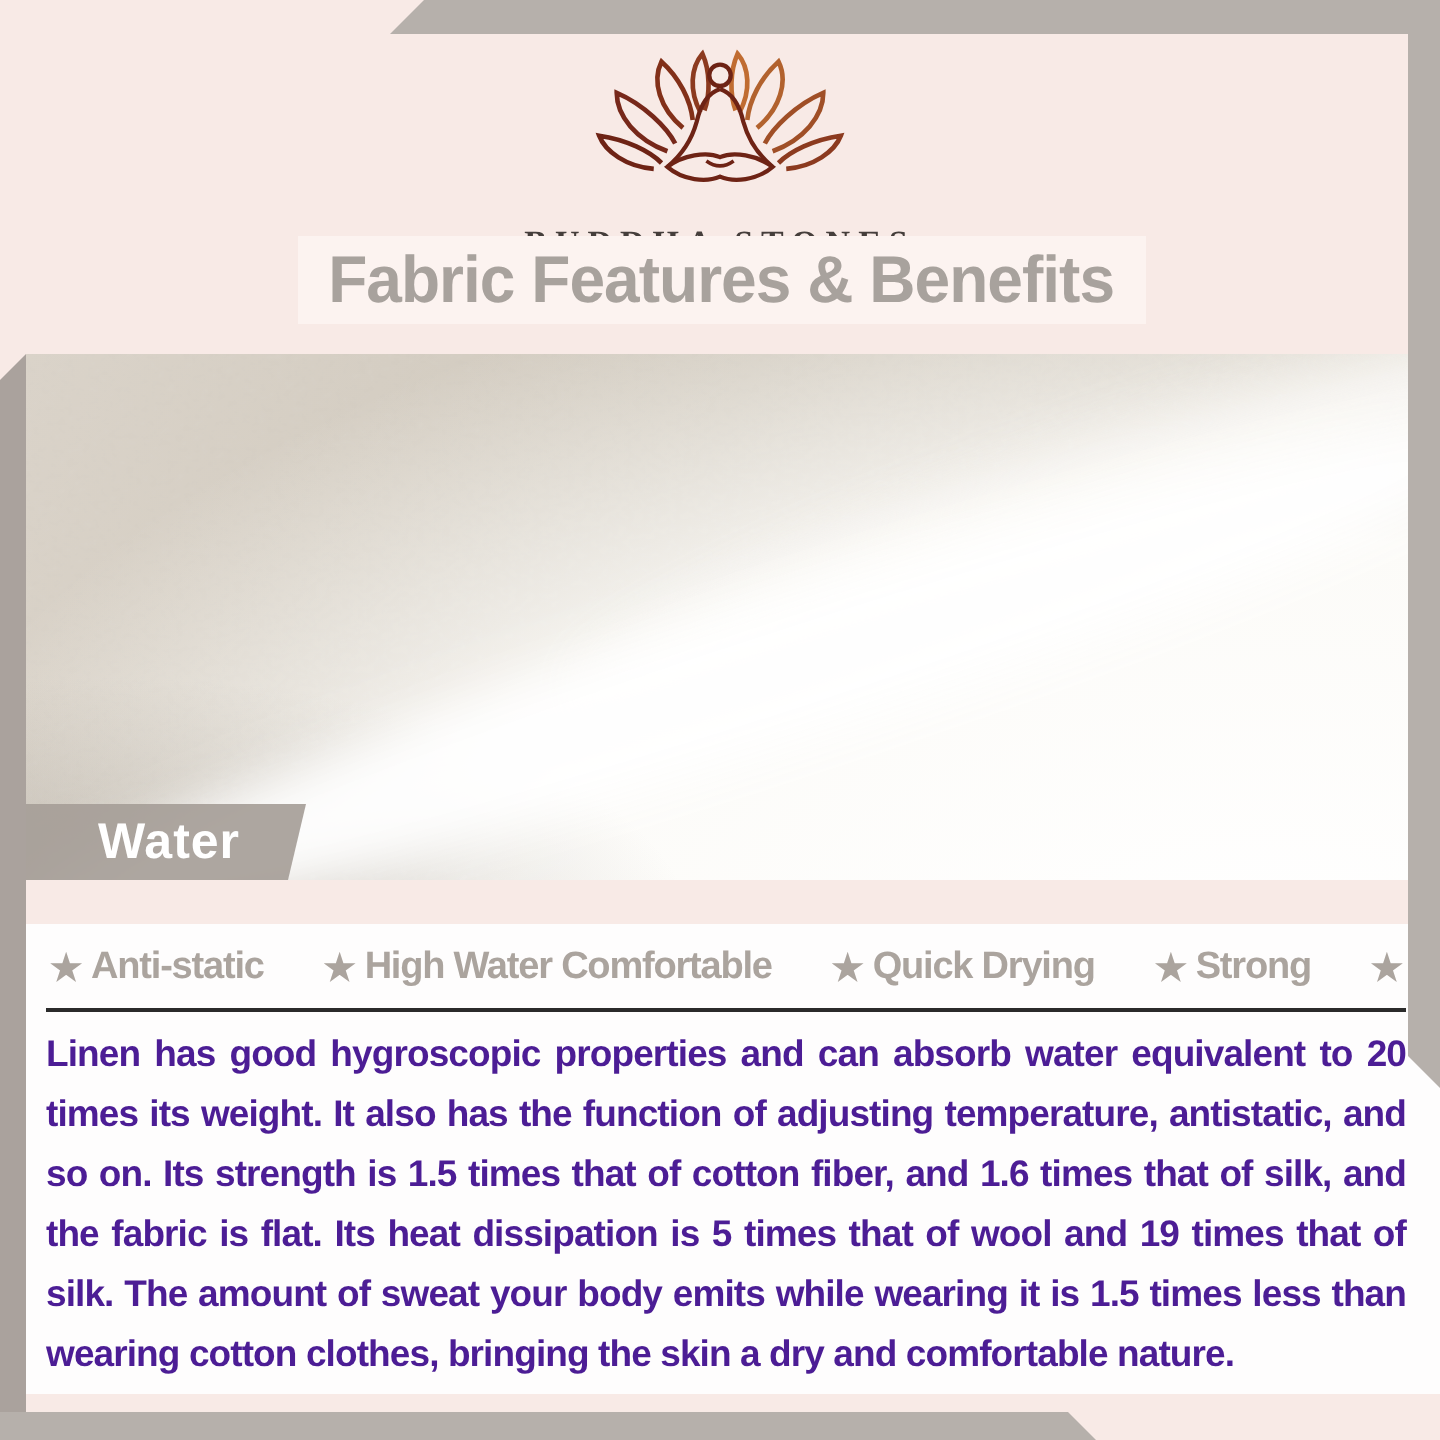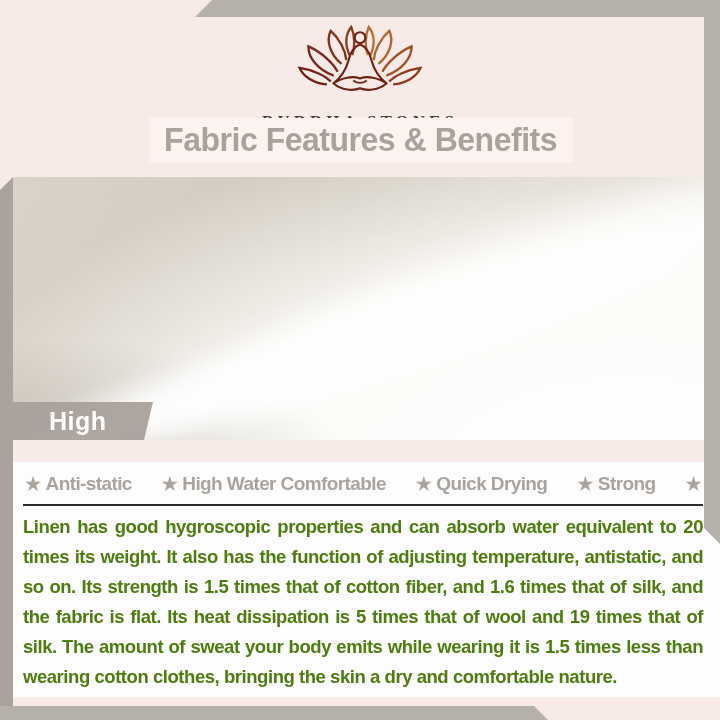--- a/index.html
+++ b/index.html
@@ -45,21 +45,21 @@
     font-weight:bold;color:#ffffff;letter-spacing:0.5px;}
   
   .card{position:absolute;left:13px;top:462px;width:707px;height:235px;background:#fefdfd;
     z-index:2;box-sizing:border-box;padding:11px 17px 0 10px;}
   .features{display:flex;justify-content:space-between;align-items:center;list-style:none;
     margin:0;padding:0 2px;}
   .feature{display:flex;align-items:center;gap:5px;color:#aba49e;font-weight:bold;
     font-size:19px;letter-spacing:-0.6px;white-space:nowrap;}
   .feature .star{font-size:18px;line-height:1;}
   .divider{margin:9px 0 0 0;border:0;border-top:2.5px solid #2b2b2b;}
-  .description{margin:6px 0 0 0;font-size:18.5px;font-weight:bold;color:#4d7c0f;
+  .description{margin:6px 0 0 0;font-size:18.5px;font-weight:bold;color:#4c1d95;
     line-height:30px;letter-spacing:-0.45px;text-align:justify;}
 </style>
 </head>
 <body>
 
 <div class="frame frame-top"></div>
 <div class="frame frame-right"></div>
 <div class="frame frame-left"></div>
 <div class="frame frame-bottom"></div>
 
@@ -94,21 +94,21 @@
   <svg class="noise" width="691" height="263">
     <filter id="fabricNoise">
       <feTurbulence type="fractalNoise" baseFrequency="0.24 0.3" numOctaves="3" seed="11"></feTurbulence>
       <feColorMatrix type="saturate" values="0"></feColorMatrix>
     </filter>
     <rect width="691" height="263" filter="url(#fabricNoise)" opacity="0.16" style="mix-blend-mode:soft-light"></rect>
   </svg>
 </div>
 
 <div class="photo-label">
-  <span>High</span>
+  <span>Water</span>
 </div>
 
 <section class="card">
   <ul class="features">
     <li class="feature">
       <span class="star">★</span>
       <span>Anti-static</span>
     </li>
     <li class="feature">
       <span class="star">★</span>

